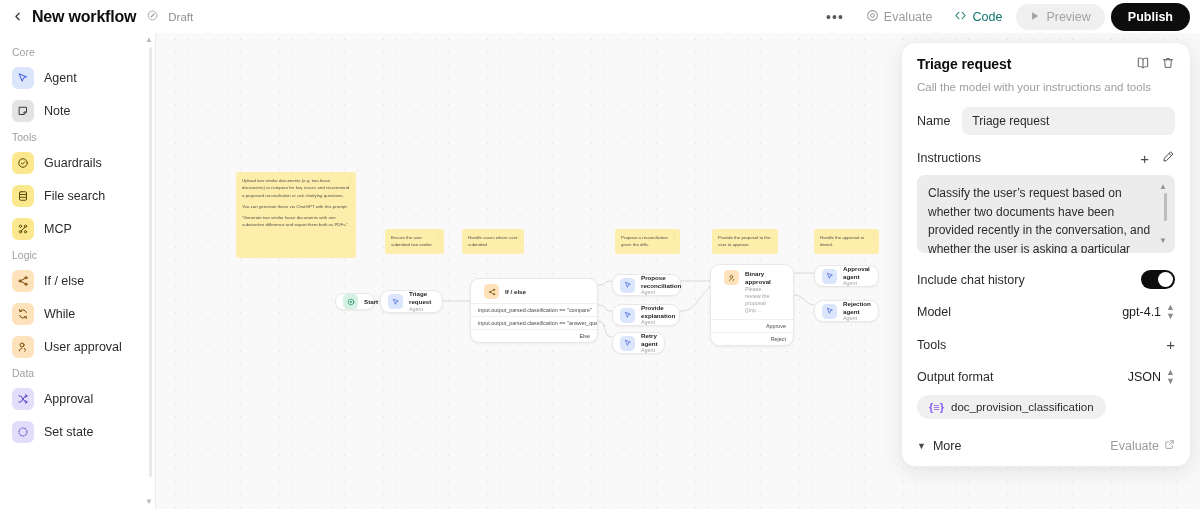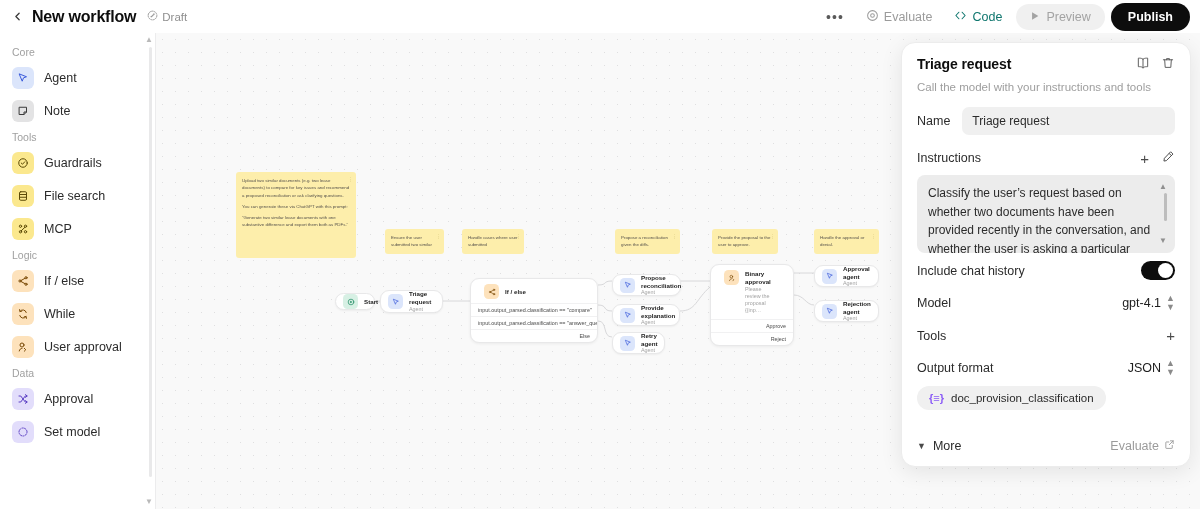--- a/index.html
+++ b/index.html
@@ -23,21 +23,21 @@
     width: 26px; height: 26px; margin-left: 4px;
     display: flex; align-items: center; justify-content: center;
     color: #3a3a3a; cursor: pointer; border-radius: 6px;
   }
   .back-btn svg { width: 13px; height: 13px; }
   .wf-title {
     font-size: 16px; font-weight: bold; letter-spacing: -0.2px;
     color: #0d0d0d; margin-left: 2px;
   }
   .draft-chip {
-    display: flex; align-items: center; gap: 4px;
+    display: flex; align-items: center; gap: 10px;
     margin-left: 11px; color: #8f8f8f; font-size: 11.5px;
   }
   .draft-chip svg { width: 11px; height: 11px; }
   .topbar-right {
     margin-left: auto; display: flex; align-items: center; gap: 6px;
     padding-right: 10px;
   }
   .tb-item {
     display: flex; align-items: center; gap: 5px;
     font-size: 12.5px; color: #0f766e;
@@ -358,21 +358,21 @@
             </svg>
           </span>
           <span class="side-label">Approval</span>
         </div>
         <div class="side-item">
           <span class="side-ico" style="background:#e2ddfb;color:#5b3fc4">
             <svg viewBox="0 0 24 24" fill="none" stroke="currentColor" stroke-width="2" stroke-linecap="round" stroke-linejoin="round" stroke-dasharray="2.4 2.6">
               <circle cx="12" cy="12" r="8"></circle>
             </svg>
           </span>
-          <span class="side-label">Set model</span>
+          <span class="side-label">Set state</span>
         </div>
       </div>
     <div class="sb-arrow" style="position:absolute;right:2px;top:4px;">▲</div>
     <div class="sb-track"></div>
     <div class="sb-arrow" style="position:absolute;right:2px;bottom:4px;">▼</div>
   </div>
 
   <div class="canvas">
     <svg class="edge" style="left:0;top:0;width:1044px;height:476px">
       <path d="M219,269 C231,269 233,269 224,269"></path>
@@ -575,21 +575,21 @@
       </span>
     </div>
 
     <div class="instr-box">
       <span>Classify the user’s request based on whether two documents have been provided recently in the conversation, and whether the user is asking a particular question.</span>
       <span class="instr-up">▲</span>
       <span class="instr-bar"></span>
       <span class="instr-down">▼</span>
     </div>
 
-    <div class="row" style="margin-top:8px">
+    <div class="row" style="margin-top:17px">
       <span class="row-label">Include chat history</span>
       <span class="toggle">
           <span class="knob"></span>
         </span>
     </div>
 
     <div class="row" style="">
       <span class="row-label">Model</span>
       <span class="val">
         <span>gpt-4.1</span>

